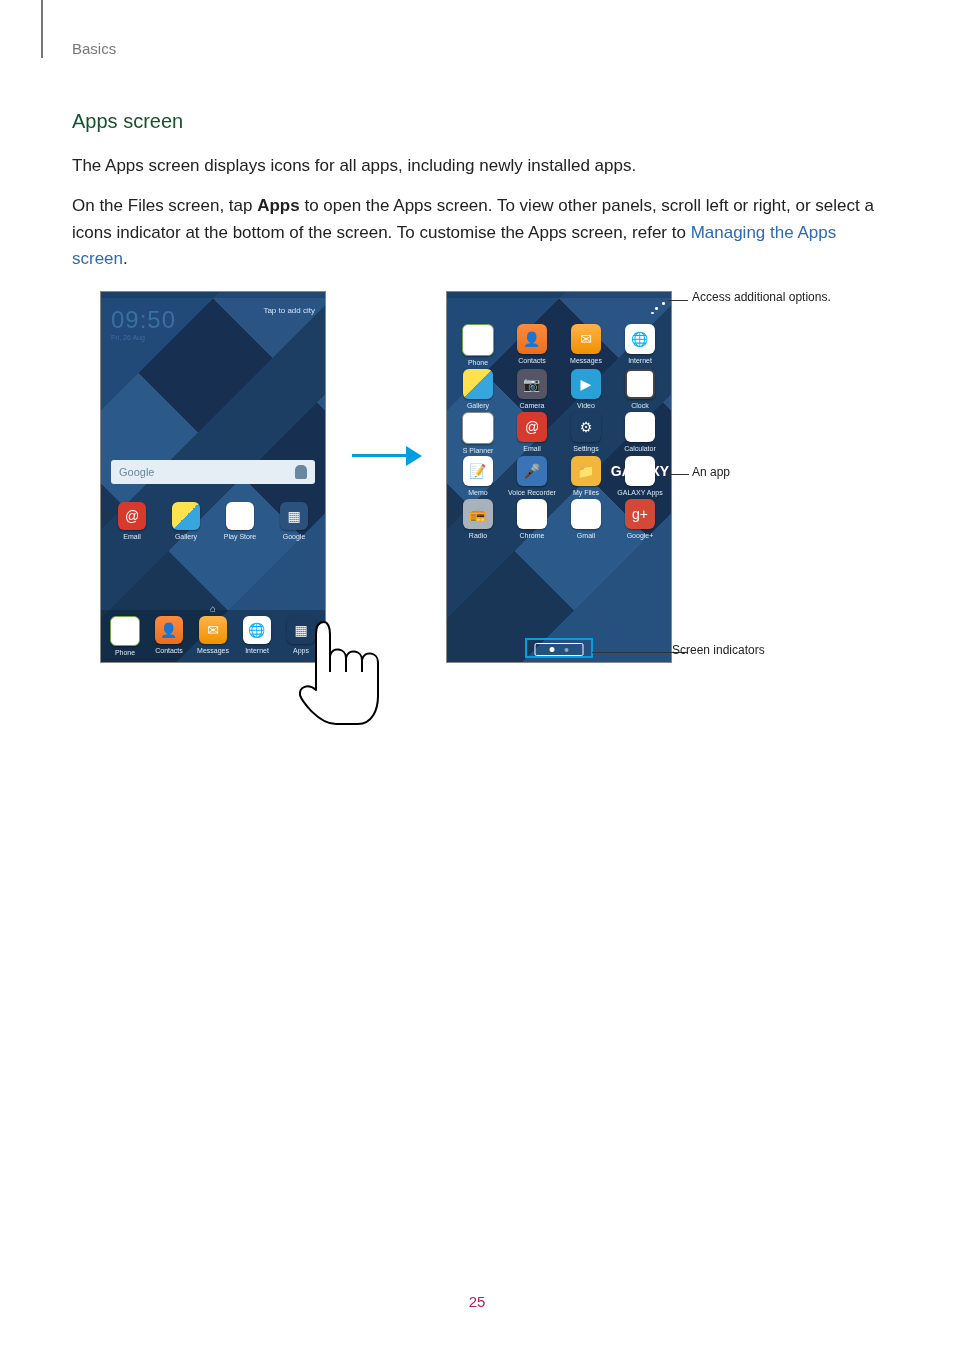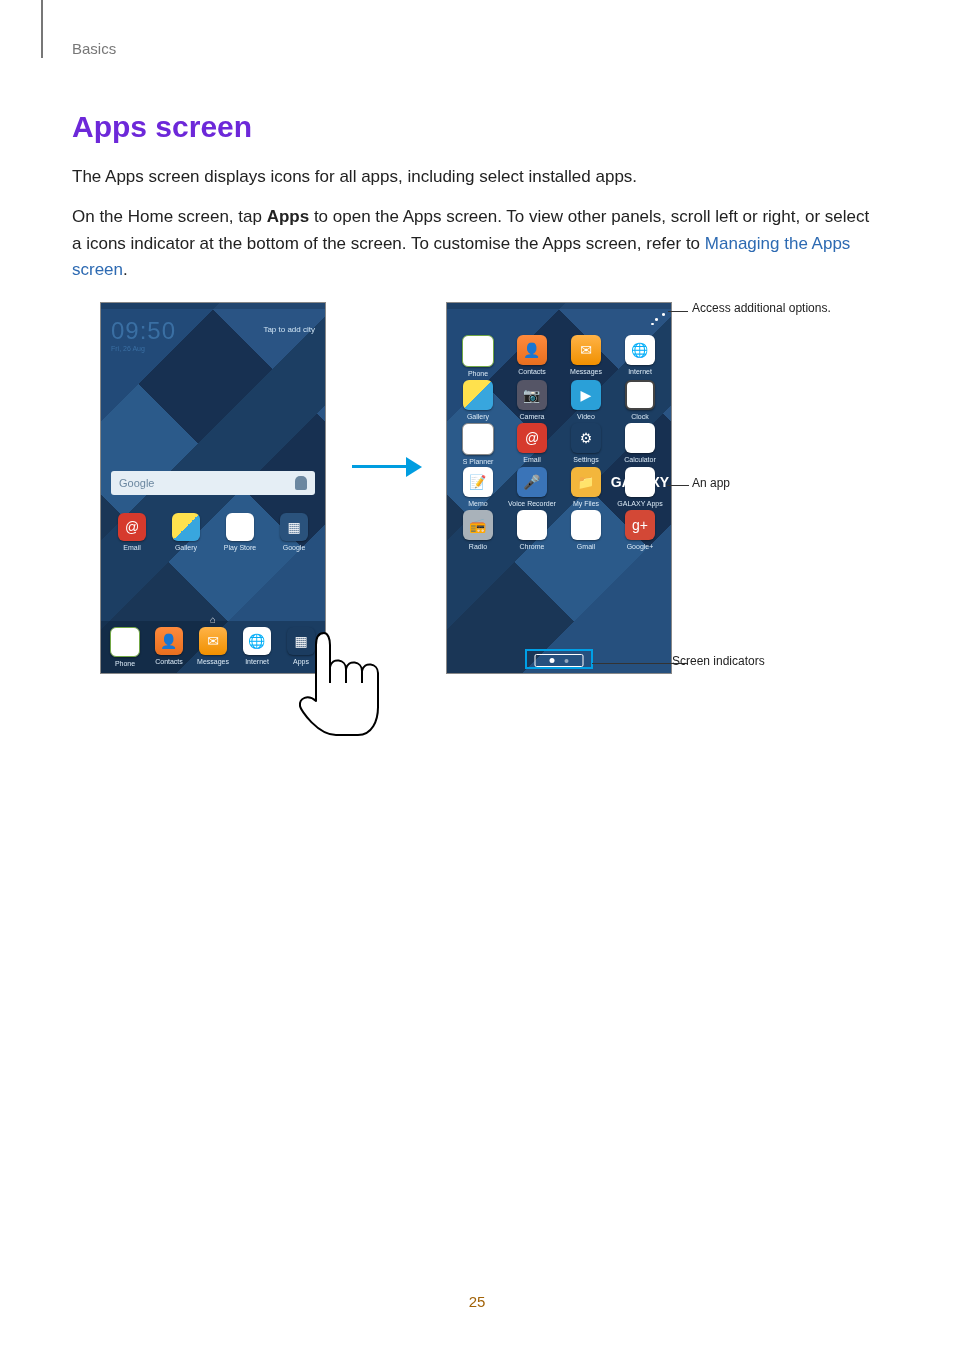--- a/index.html
+++ b/index.html
@@ -25,23 +25,23 @@
     background: #777;
   }
   .header-label {
     position: absolute;
     left: 72px;
     top: 40px;
     font-size: 15px;
     color: #777;
   }
   h1.section-title {
-    color: #6d28d9;
-    font-size: 30px;
-    font-weight: 700;
+    color: #14532d;
+    font-size: 20px;
+    font-weight: 400;
     margin: 70px 0 20px 0;
   }
   p.body {
     font-size: 17px;
     line-height: 1.55;
     margin: 0 0 14px 0;
   }
   .bold { font-weight: 700; }
   a.inline-link {
     color: #2d6ab2;
@@ -96,21 +96,21 @@
     letter-spacing: 1px;
   }
   .clock-sub {
     font-size: 7px;
     color: #3a6fa3;
   }
   .tap-city {
     font-size: 8px;
     color: #cfe4f4;
     text-align: right;
-    margin-top: 8px;
+    margin-top: 0;
   }
   .google-bar {
     margin: 90px 10px 0 10px;
     height: 24px;
     background: #e5eef5;
     border-radius: 3px;
     display: flex;
     align-items: center;
     justify-content: space-between;
     padding: 0 8px;
@@ -294,36 +294,36 @@
     height: 1px;
     background: #333;
   }
   .page-number {
     position: absolute;
     bottom: 40px;
     left: 0;
     right: 0;
     text-align: center;
     font-size: 15px;
-    color: #a16207;
+    color: #be185d;
   }
 </style>
 </head>
 <body>
 
 <div class="page">
   <div class="header-rule"></div>
   <div class="header-label">Basics</div>
 
   <h1 class="section-title">Apps screen</h1>
 
-  <p class="body">The Apps screen displays icons for all apps, including select installed apps.</p>
+  <p class="body">The Apps screen displays icons for all apps, including newly installed apps.</p>
 
   <p class="body">
-    <span>On the Home screen, tap </span><span class="bold">Apps</span><span> to open the Apps screen. To view other panels, scroll left or right, or select a icons indicator at the bottom of the screen. To customise the Apps screen, refer to </span><a href="#" class="inline-link">Managing the Apps screen</a><span>.</span>
+    <span>On the Files screen, tap </span><span class="bold">Apps</span><span> to open the Apps screen. To view other panels, scroll left or right, or select a icons indicator at the bottom of the screen. To customise the Apps screen, refer to </span><a href="#" class="inline-link">Managing the Apps screen</a><span>.</span>
   </p>
 
   <div class="figure-wrap">
 
     <div class="screen screen-left">
       <div class="status-bar"></div>
       <div class="clock-widget">
         <div>
           <div class="clock-time">09:50</div>
           <div class="clock-sub">Fri, 26 Aug</div>

